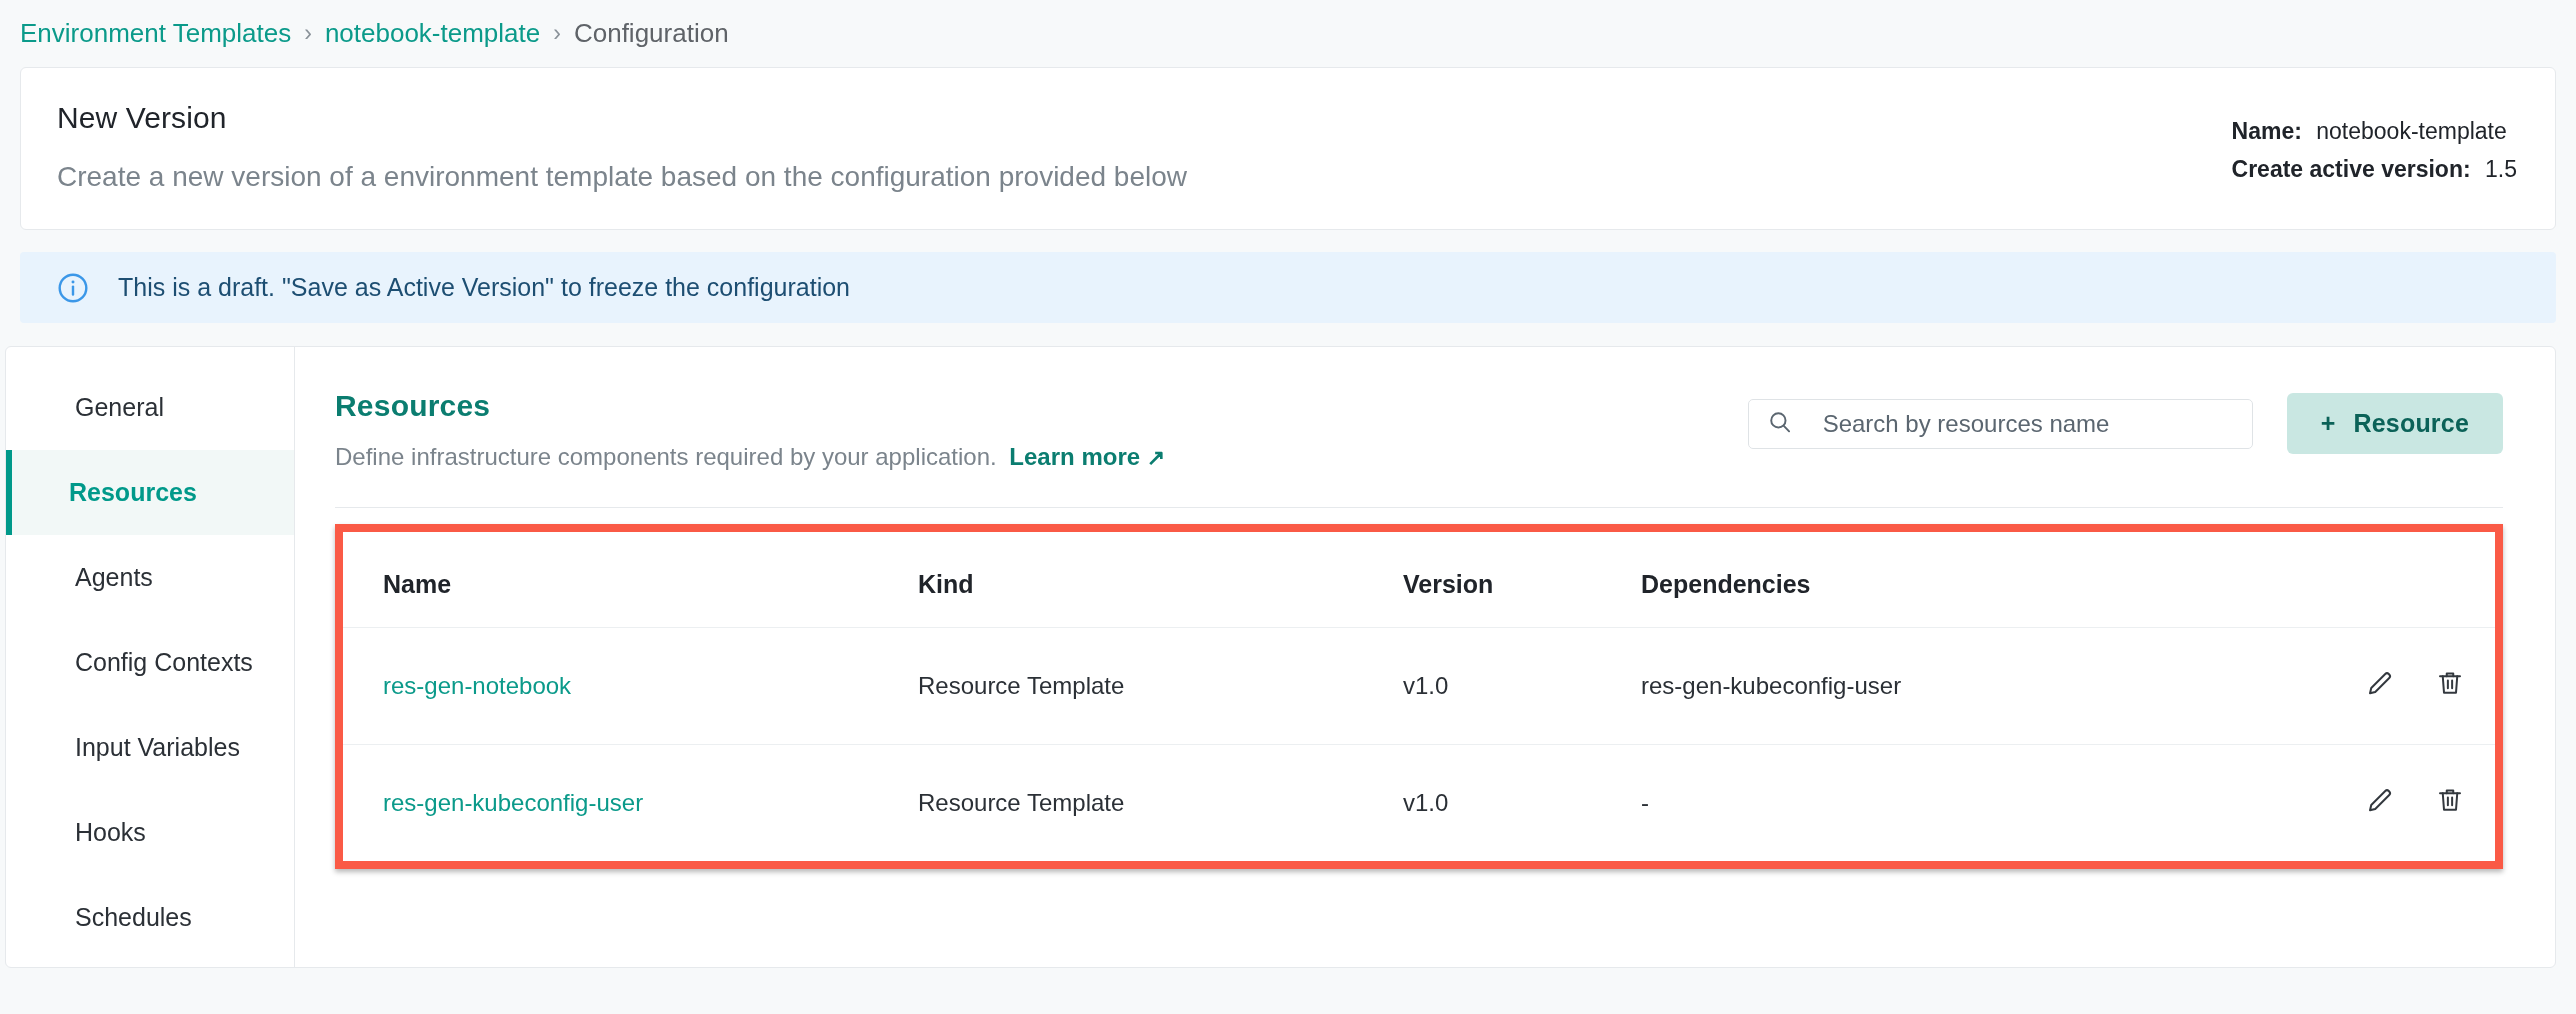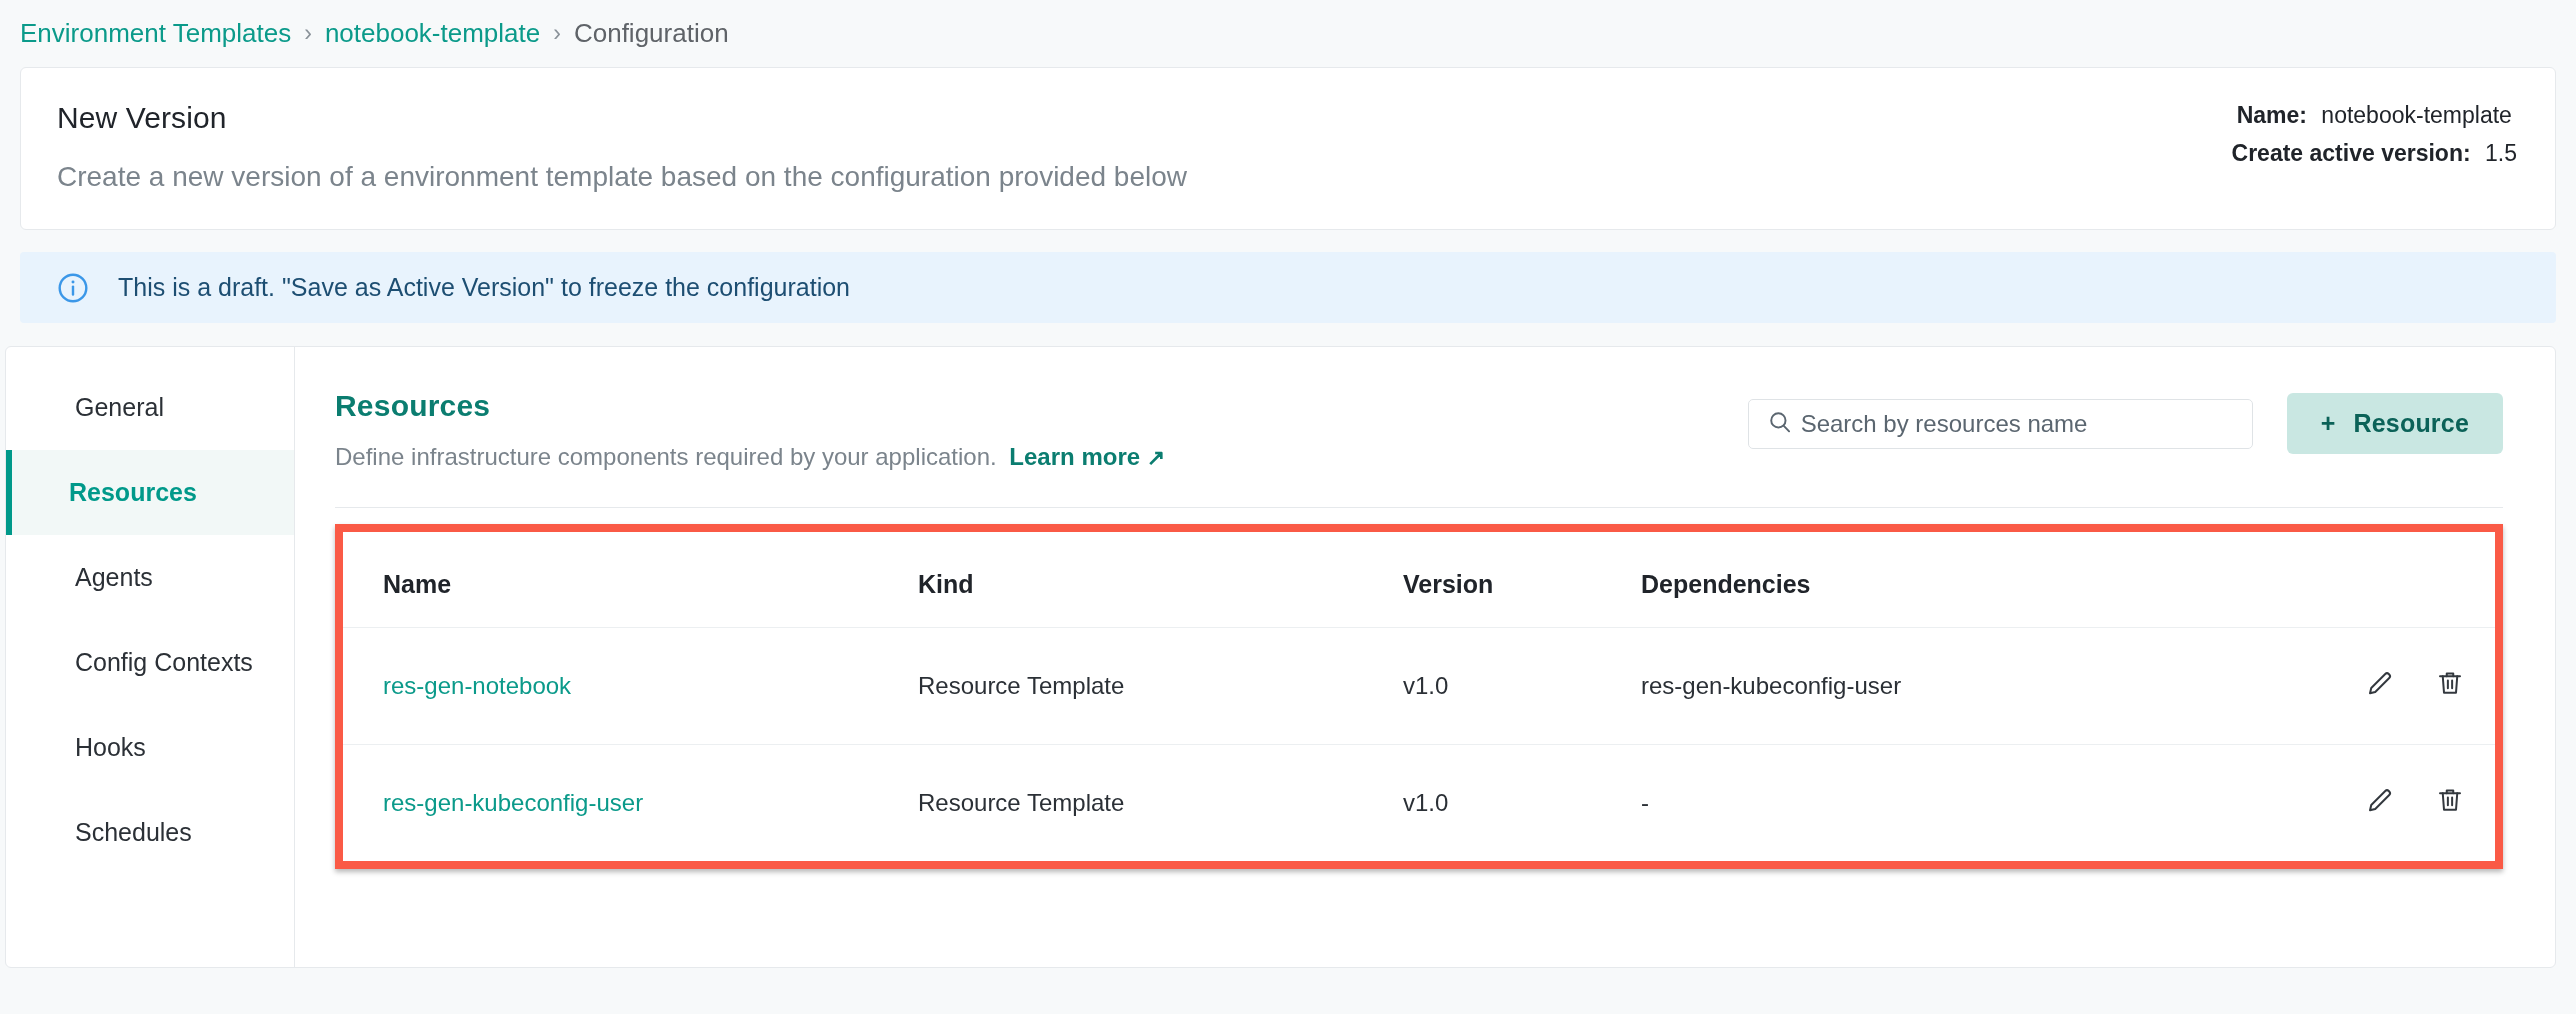--- a/index.html
+++ b/index.html
@@ -39,22 +39,22 @@
     letter-spacing: 0.1px;
   }
   .hc-sub {
     margin-top: 26px;
     font-size: 28px;
     color: #7b848c;
   }
   .hc-meta {
     position: absolute;
     right: 38px;
-    top: 28px;
-    text-align: center;
+    top: 44px;
+    text-align: left;
     font-size: 23px;
     color: #20242a;
     line-height: 38px;
   }
   .hc-meta .k { font-weight: bold; }
   .hc-meta .v { font-weight: normal; margin-left: 8px; }
 
   
   .info-banner {
     margin: 22px 20px 0 20px;
@@ -130,21 +130,21 @@
 
   .ch-right { display: flex; align-items: center; gap: 34px; padding-top: 4px; }
   .search-box {
     width: 505px;
     height: 50px;
     border: 1px solid #dfe3e6;
     border-radius: 5px;
     display: flex;
     align-items: center;
     padding: 0 18px;
-    gap: 8px;
+    gap: 30px;
     background: #fff;
     justify-content: space-between;
   }
   .search-input {
     border: none;
     outline: none;
     font-size: 24px;
     color: #3c4650;
     font-family: "Liberation Sans", sans-serif;
     width: 100%;
@@ -253,20 +253,23 @@
       <span>General</span>
     </div>
     <div class="side-item active">
       <span>Resources</span>
     </div>
     <div class="side-item">
       <span>Agents</span>
     </div>
     <div class="side-item">
       <span>Config Contexts</span>
+    </div>
+    <div class="side-item">
+      <span>Input Variables</span>
     </div>
     <div class="side-item">
       <span>Hooks</span>
     </div>
     <div class="side-item">
       <span>Schedules</span>
     </div>
   </div>
 
   <div class="content">

